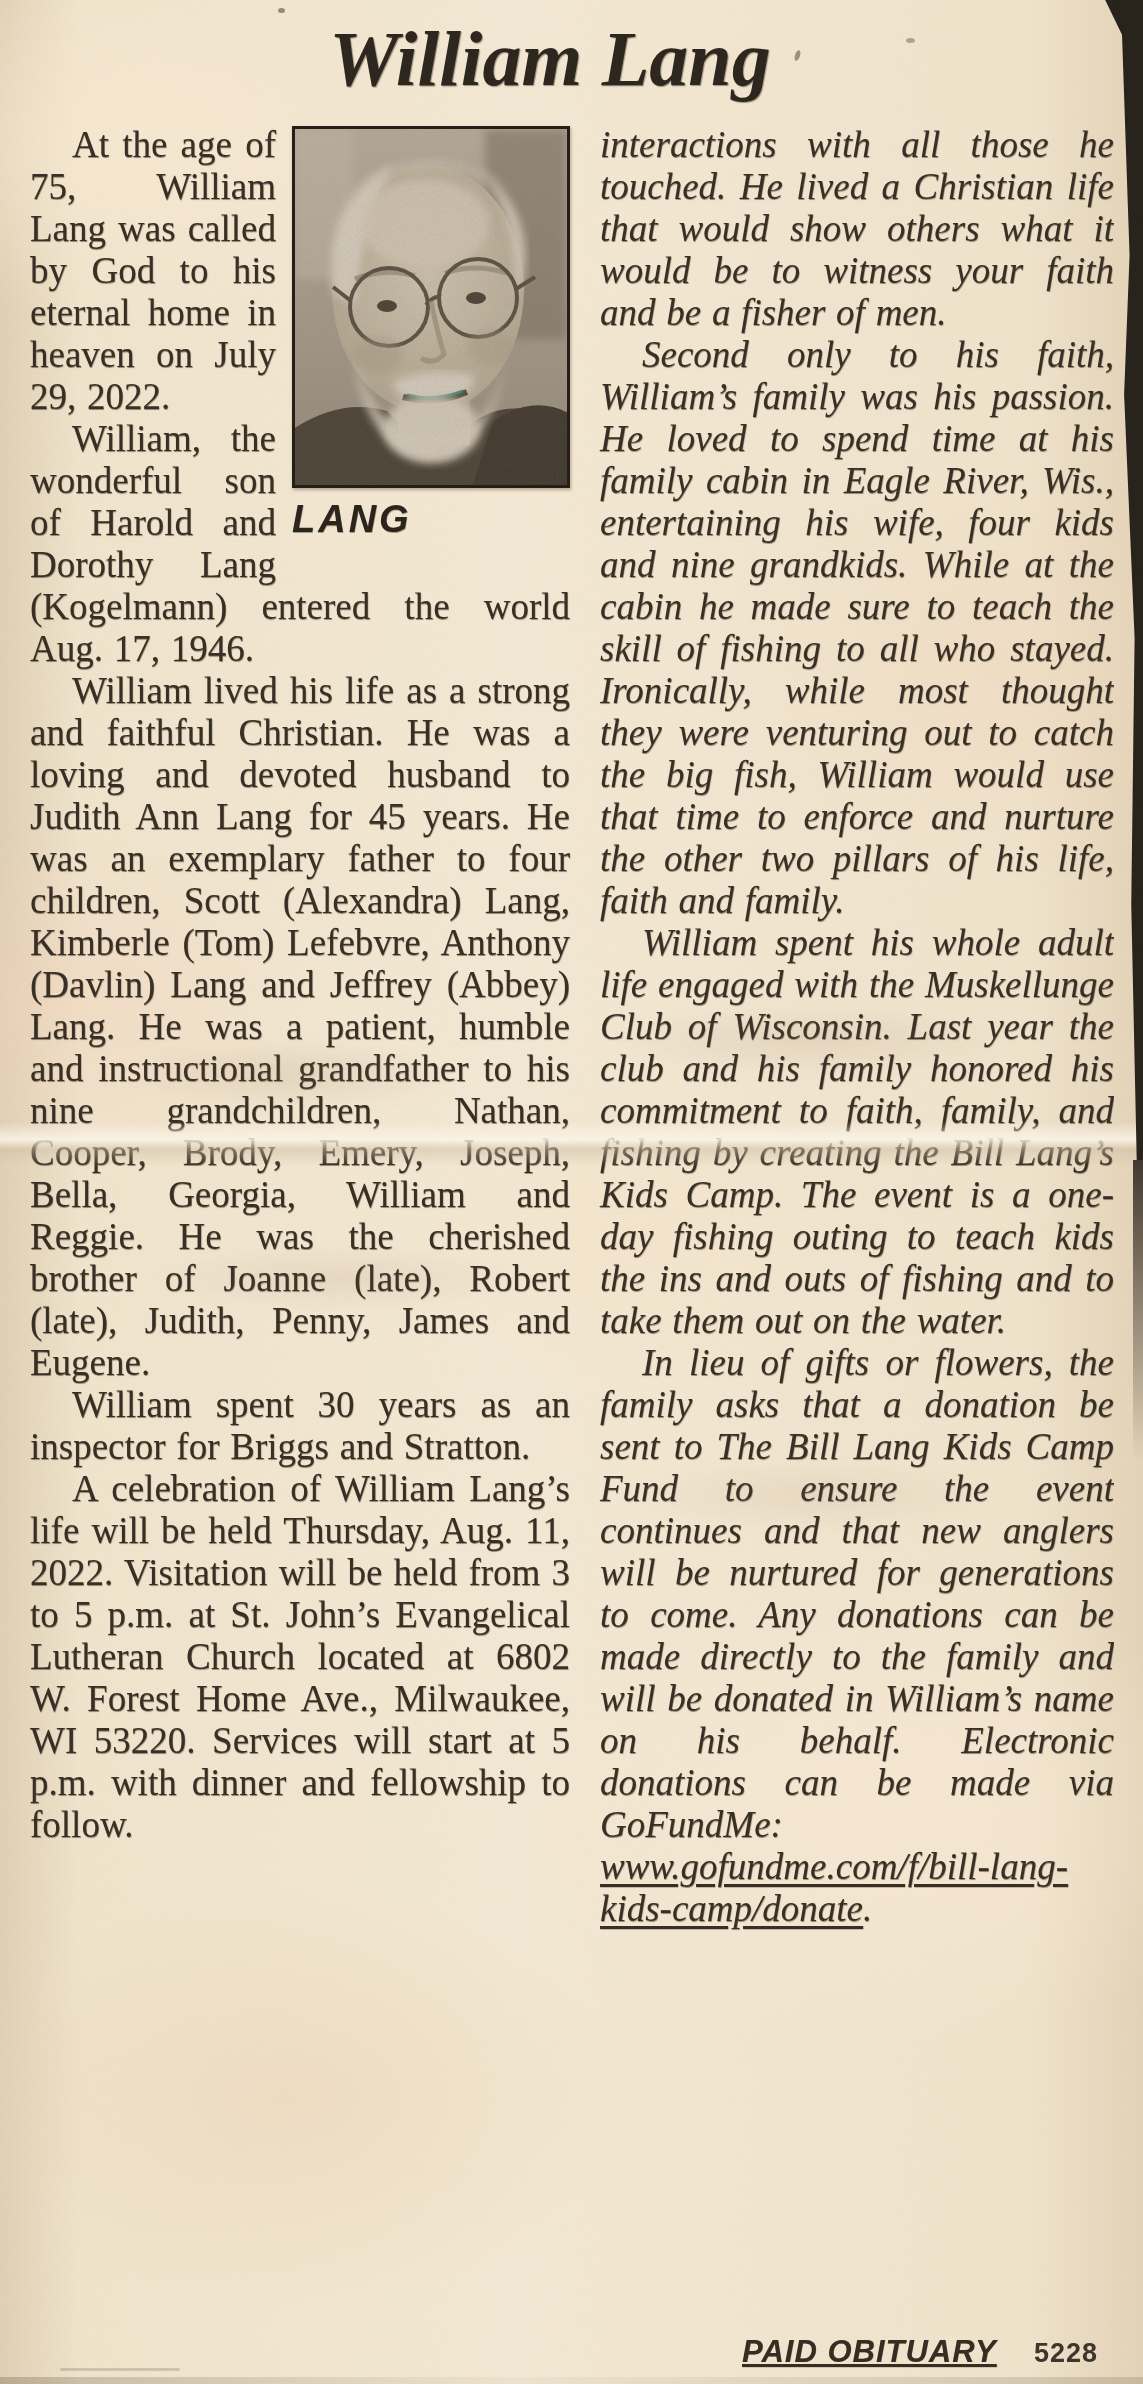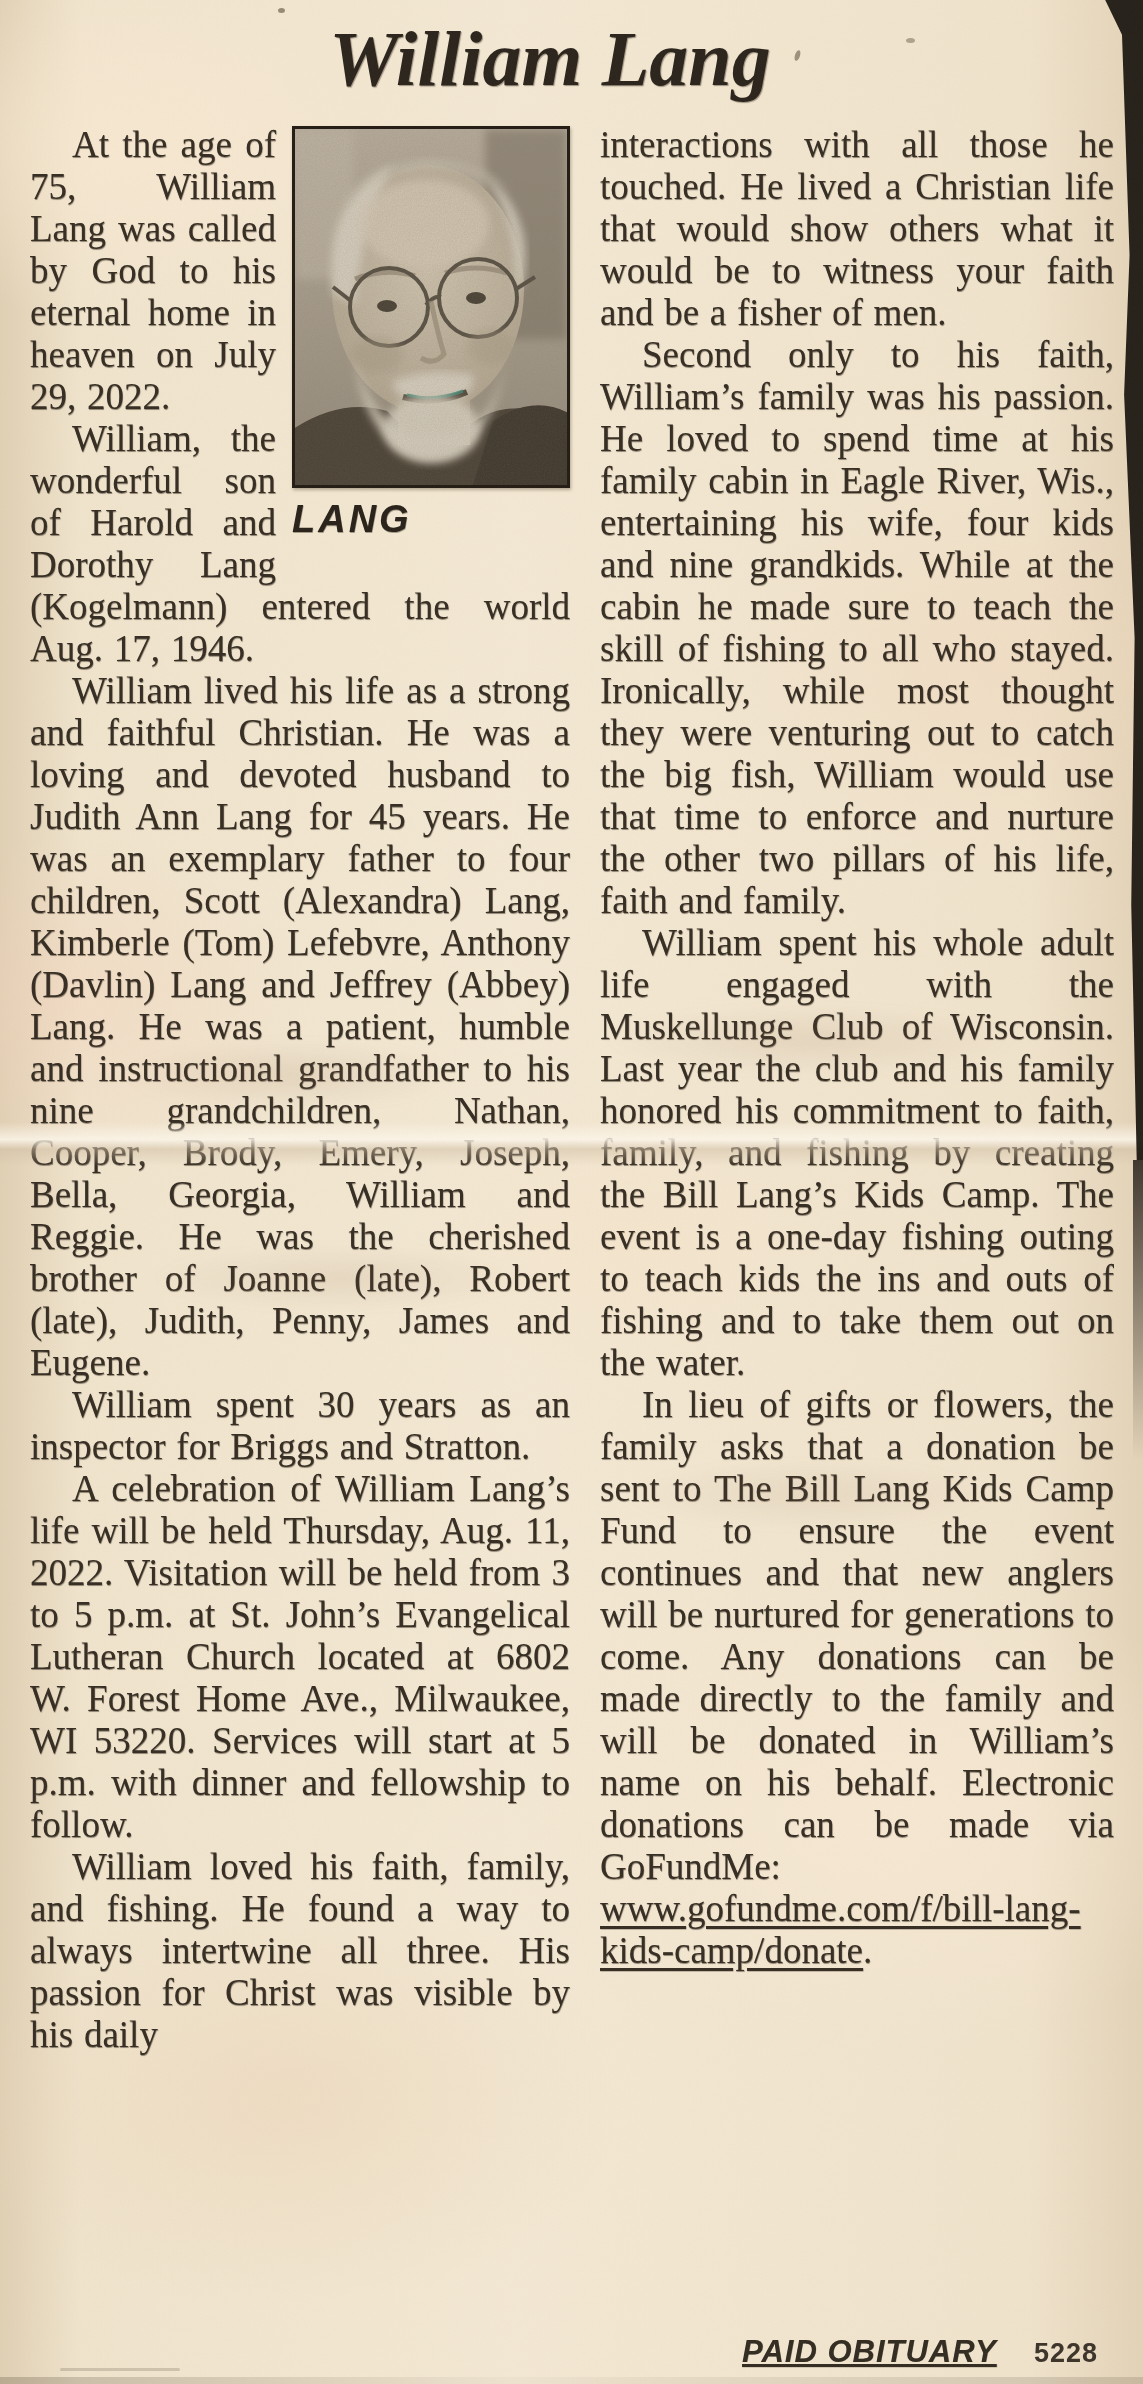--- a/index.html
+++ b/index.html
@@ -32,21 +32,21 @@
     position:absolute;top:124px;left:30px;height:2212px;overflow:hidden;
     display:flex;gap:30px;
   }
   .col{
     width:540px;
     font-size:37px;line-height:42px;text-align:justify;
     color:#362e24;
     text-shadow:.5px .5px .7px rgba(52,40,26,.5);
     word-spacing:.04em;
   }
-  #col-right{width:514px;}
+  #col-right{width:514px;font-style:italic;}
   p.para{margin:0;text-indent:42px;}
   p.para.no-indent{text-indent:0;}
   .u{
     text-decoration:underline;
     text-decoration-thickness:2.5px;
     text-underline-offset:5px;
     overflow-wrap:anywhere;
   }
   .photo-wrap{float:right;width:278px;margin:2px 0 6px 16px;}
   .photo{
@@ -180,21 +180,20 @@
           </svg>
         </div>
         <div class="caption">LANG</div>
       </div>
 
     <p class="para"><span>At the age of 75, William Lang was called by God to his eternal home in heaven on July 29, 2022.</span></p>
         <p class="para"><span>William, the wonderful son of Harold and Dorothy Lang (Kogelmann) entered the world Aug. 17, 1946.</span></p>
         <p class="para"><span>William lived his life as a strong and faithful Christian. He was a loving and devoted husband to Judith Ann Lang for 45 years. He was an exemplary father to four children, Scott (Alexandra) Lang, Kimberle (Tom) Lefebvre, Anthony (Davlin) Lang and Jeffrey (Abbey) Lang. He was a patient, humble and instructional grandfather to his nine grandchildren, Nathan, Cooper, Brody, Emery, Joseph, Bella, Georgia, William and Reggie. He was the cherished brother of Joanne (late), Robert (late), Judith, Penny, James and Eugene.</span></p>
         <p class="para"><span>William spent 30 years as an inspector for Briggs and Stratton.</span></p>
         <p class="para"><span>A celebration of William Lang’s life will be held Thursday, Aug. 11, 2022. Visitation will be held from 3 to 5 p.m. at St. John’s Evangelical Lutheran Church located at 6802 W. Forest Home Ave., Milwaukee, WI 53220. Services will start at 5 p.m. with dinner and fellowship to follow.</span></p>
-        <p class="para"><span>William loved his faith, family, and fishing. He found a way to always intertwine all three. His passion for Christ was visible by his daily</span></p>
       </div>
     <div class="col" id="col-right">
 
     <p class="para no-indent"><span>interactions with all those he touched. He lived a Christian life that would show others what it would be to witness your faith and be a fisher of men.</span></p>
         <p class="para"><span>Second only to his faith, William’s family was his passion. He loved to spend time at his family cabin in Eagle River, Wis., entertaining his wife, four kids and nine grandkids. While at the cabin he made sure to teach the skill of fishing to all who stayed. Ironically, while most thought they were venturing out to catch the big fish, William would use that time to enforce and nurture the other two pillars of his life, faith and family.</span></p>
         <p class="para"><span>William spent his whole adult life engaged with the Muskellunge Club of Wisconsin. Last year the club and his family honored his commitment to faith, family, and fishing by creating the Bill Lang’s Kids Camp. The event is a one-day fishing outing to teach kids the ins and outs of fishing and to take them out on the water.</span></p>
         <p class="para"><span>In lieu of gifts or flowers, the family asks that a donation be sent to The Bill Lang Kids Camp Fund to ensure the event continues and that new anglers will be nurtured for generations to come. Any donations can be made directly to the family and will be donated in William’s name on his behalf. Electronic donations can be made via GoFundMe: </span><span class="u">www.gofundme.com/f/bill-lang-kids-camp/donate</span><span>.</span></p>
       </div>
   </div>
 

